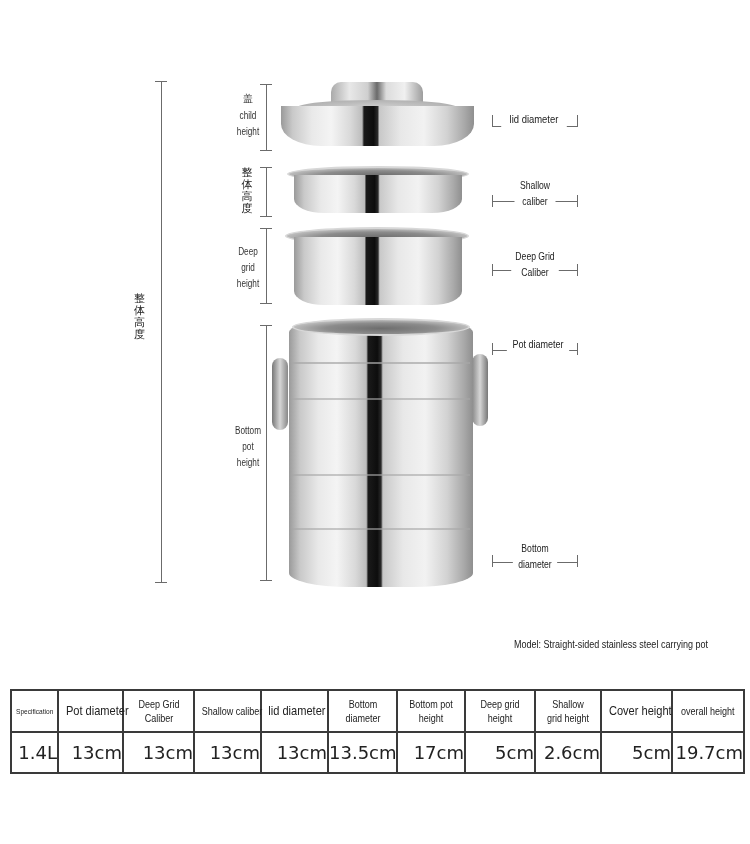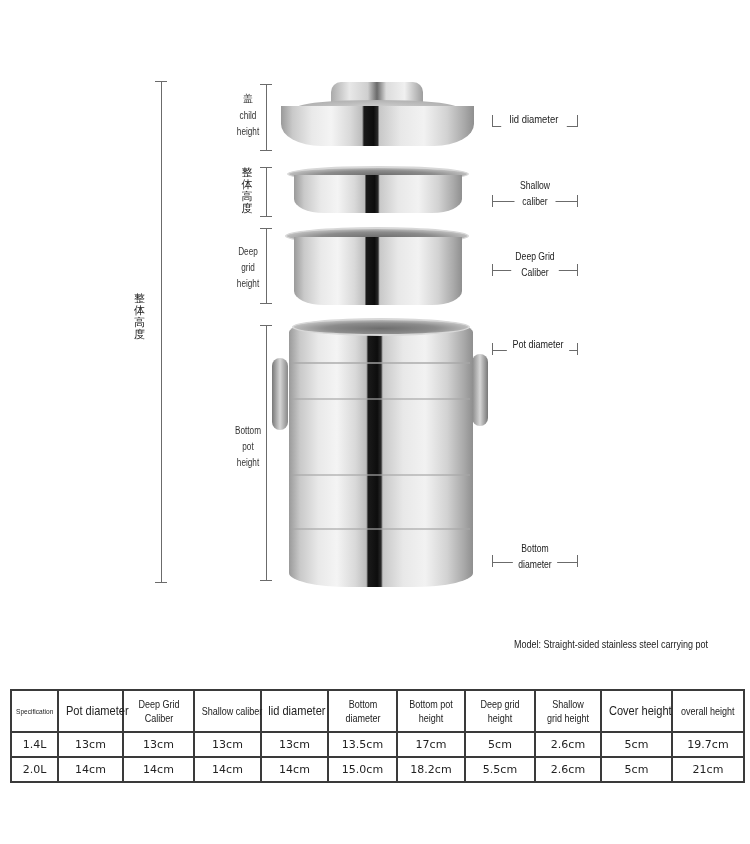--- a/index.html
+++ b/index.html
@@ -49,21 +49,21 @@
       border-collapse: collapse; table-layout: fixed;
     }
     .spec-table td, .spec-table th {
       border: 2px solid #3a3a3a; text-align: center; vertical-align: middle;
       font-weight: normal;
     }
     .spec-table th { height: 42px; font-size: 11px; line-height: 14px; color: #222; }
     .spec-table th span { display: inline-block; transform: scaleX(0.82); transform-origin: center; white-space: nowrap; }
     .spec-table th.big span { font-size: 13.5px; }
     .spec-table th.tiny span { font-size: 8px; }
-    .spec-table td { height: 25px; font-family: "DejaVu Sans", sans-serif; font-size: 11px; color: #222; }
+    .spec-table td { height: 41px; font-family: "DejaVu Sans", sans-serif; font-size: 18px; color: #222; text-align: right; }
 
     .model-caption {
       position: absolute; left: 514px; top: 638px; font-size: 11px; color: #222;
       transform: scaleX(0.82); transform-origin: left center; white-space: nowrap;
     }
   </style>
 </head>
 <body>
 
 <div>
@@ -218,27 +218,14 @@
     <td>13cm</td>
     <td>13cm</td>
     <td>13cm</td>
     <td>13.5cm</td>
     <td>17cm</td>
     <td>5cm</td>
     <td>2.6cm</td>
     <td>5cm</td>
     <td>19.7cm</td>
   </tr>
-  <tr>
-    <td>2.0L</td>
-    <td>14cm</td>
-    <td>14cm</td>
-    <td>14cm</td>
-    <td>14cm</td>
-    <td>15.0cm</td>
-    <td>18.2cm</td>
-    <td>5.5cm</td>
-    <td>2.6cm</td>
-    <td>5cm</td>
-    <td>21cm</td>
-  </tr>
 </tbody>
   </table>
 
 </body></html>

